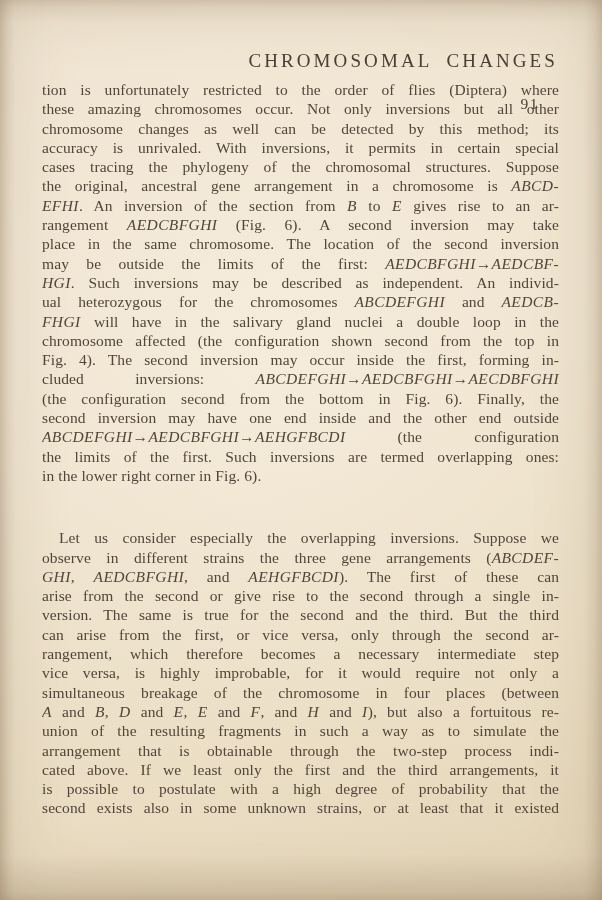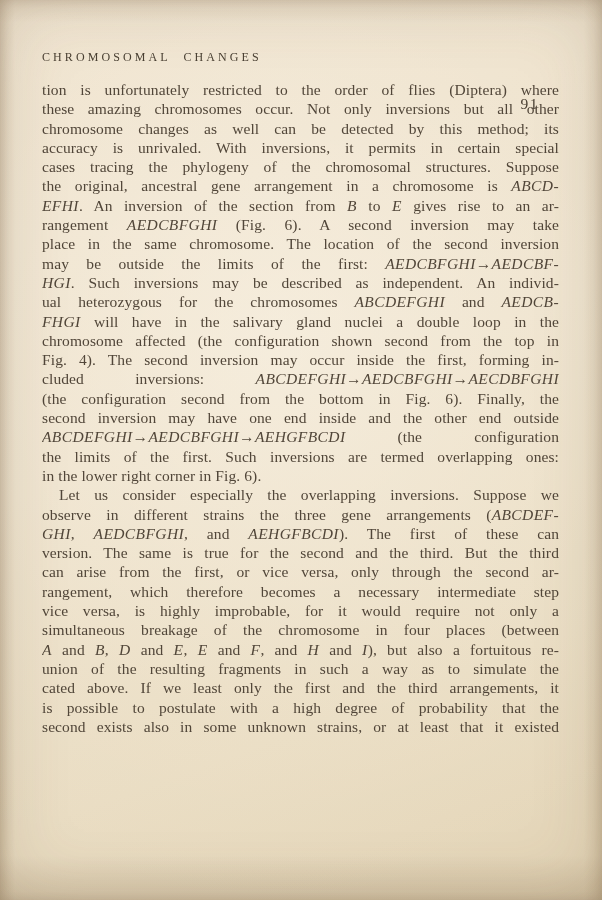--- a/index.html
+++ b/index.html
@@ -28,22 +28,22 @@
       inset 0 0 10px rgba(70,52,30,0.12);
   }
   .header {
     position: absolute;
     top: 50px;
     left: 42px;
     right: 44px;
     height: 22px;
   }
   .running-title {
-    text-align: left;
-    font-size: 12px;
+    text-align: right;
+    font-size: 19px;
     letter-spacing: 3.1px;
     word-spacing: 7px;
     color: #4a4033;
   }
   .page-number {
     position: absolute;
     right: 19px;
     top: 1px;
     font-size: 15.5px;
     letter-spacing: 1.5px;
@@ -64,20 +64,21 @@
     overflow: hidden;
     text-align: justify;
     text-align-last: justify;
     letter-spacing: 0.1px;
   }
   .line.para-last {
     text-align-last: left;
   }
   .line.indent {
     text-indent: 17px;
+    margin-top: 43px;
   }
   .line i {
     font-style: italic;
     letter-spacing: 0.4px;
   }
 </style>
 </head>
 <body>
 
 <div class="page">
@@ -103,25 +104,27 @@
       <div class="line"><span>Fig. 4). The second inversion may occur inside the first, forming in-</span></div>
       <div class="line"><span>cluded inversions: </span><i>ABCDEFGHI→AEDCBFGHI→AECDBFGHI</i></div>
       <div class="line"><span>(the configuration second from the bottom in Fig. 6). Finally, the</span></div>
       <div class="line"><span>second inversion may have one end inside and the other end outside</span></div>
       <div class="line"><i>ABCDEFGHI→AEDCBFGHI→AEHGFBCDI</i><span> (the configuration</span></div>
       <div class="line"><span>the limits of the first. Such inversions are termed overlapping ones:</span></div>
       <div class="line para-last"><span>in the lower right corner in Fig. 6).</span></div>
       <div class="line indent"><span>Let us consider especially the overlapping inversions. Suppose we</span></div>
       <div class="line"><span>observe in different strains the three gene arrangements (</span><i>ABCDEF-</i></div>
       <div class="line"><i>GHI</i><span>, </span><i>AEDCBFGHI</i><span>, and </span><i>AEHGFBCDI</i><span>). The first of these can</span></div>
+      <div class="line"><span>arise from the second or give rise to the second through a single in-</span></div>
       <div class="line"><span>version. The same is true for the second and the third. But the third</span></div>
       <div class="line"><span>can arise from the first, or vice versa, only through the second ar-</span></div>
       <div class="line"><span>rangement, which therefore becomes a necessary intermediate step</span></div>
       <div class="line"><span>vice versa, is highly improbable, for it would require not only a</span></div>
       <div class="line"><span>simultaneous breakage of the chromosome in four places (between</span></div>
       <div class="line"><i>A</i><span> and </span><i>B</i><span>, </span><i>D</i><span> and </span><i>E</i><span>, </span><i>E</i><span> and </span><i>F</i><span>, and </span><i>H</i><span> and </span><i>I</i><span>), but also a fortuitous re-</span></div>
       <div class="line"><span>union of the resulting fragments in such a way as to simulate the</span></div>
+      <div class="line"><span>arrangement that is obtainable through the two-step process indi-</span></div>
       <div class="line"><span>cated above. If we least only the first and the third arrangements, it</span></div>
       <div class="line"><span>is possible to postulate with a high degree of probability that the</span></div>
       <div class="line"><span>second exists also in some unknown strains, or at least that it existed</span></div>
     </div>
   <div class="vignette"></div>
 </div>
 
 </body></html>

